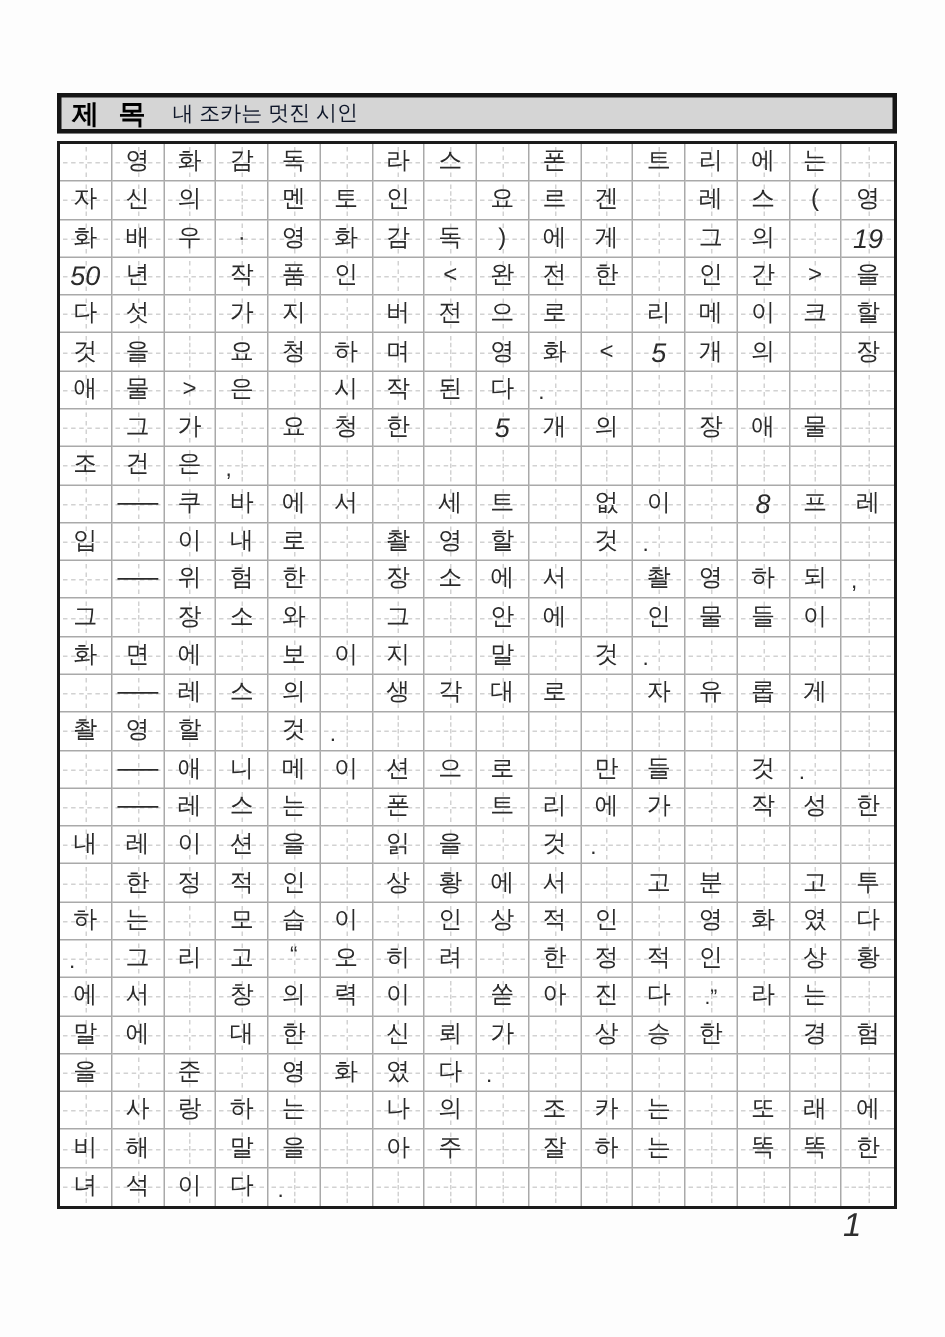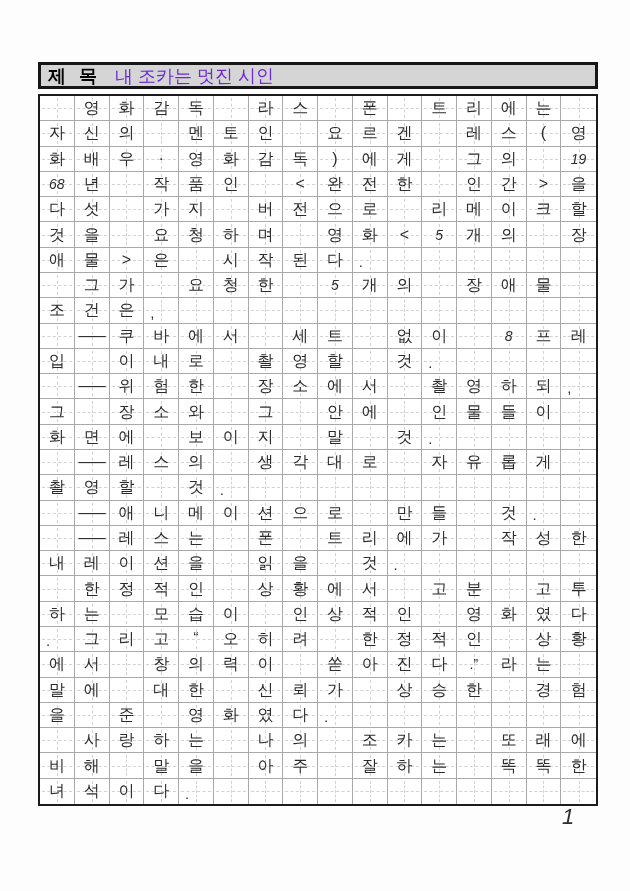--- a/index.html
+++ b/index.html
@@ -30,22 +30,22 @@
   }
   .title-label {
     font-weight: bold;
     font-size: 18px;
     letter-spacing: 4px;
     color: #000;
     margin-left: 7px;
     white-space: nowrap;
   }
   .title-text {
-    font-size: 18px;
-    color: #6d28d9;
+    font-size: 14px;
+    color: #0f172a;
     margin-left: 14px;
     white-space: nowrap;
     transform: rotate(-0.3deg);
   }
   
   .grid {
     position: absolute;
     left: 38px;
     top: 94px;
     width: 560px;
@@ -88,21 +88,21 @@
   }
   .ch {
     position: relative;
     z-index: 1;
     font-size: 16px;
     line-height: 1;
     color: #2b2b2b;
   }
   .cell.punct { justify-content: flex-start; align-items: flex-end; }
   .cell.punct .ch { padding: 0 0 3px 6px; font-size: 15px; }
-  .cell.digits .ch { font-style: italic; font-size: 14px; }
+  .cell.digits .ch { font-style: italic; font-size: 18px; }
   .cell.dash .ch { display: inline-block; transform: scaleX(1.7); }
   .cell.quote { align-items: flex-start; }
   .cell.quote .ch { padding-top: 2px; font-size: 15px; }
   .cell.pq .ch { font-size: 14px; }
   
   .page-number {
     position: absolute;
     left: 562px;
     top: 804px;
     font-size: 22px;
@@ -239,21 +239,21 @@
         <span class="ch">그</span>
       </div>
       <div class="cell">
         <span class="ch">의</span>
       </div>
       <div class="cell"></div>
       <div class="cell digits">
         <span class="ch">19</span>
       </div>
       <div class="cell digits">
-        <span class="ch">68</span>
+        <span class="ch">50</span>
       </div>
       <div class="cell">
         <span class="ch">년</span>
       </div>
       <div class="cell"></div>
       <div class="cell">
         <span class="ch">작</span>
       </div>
       <div class="cell">
         <span class="ch">품</span>

